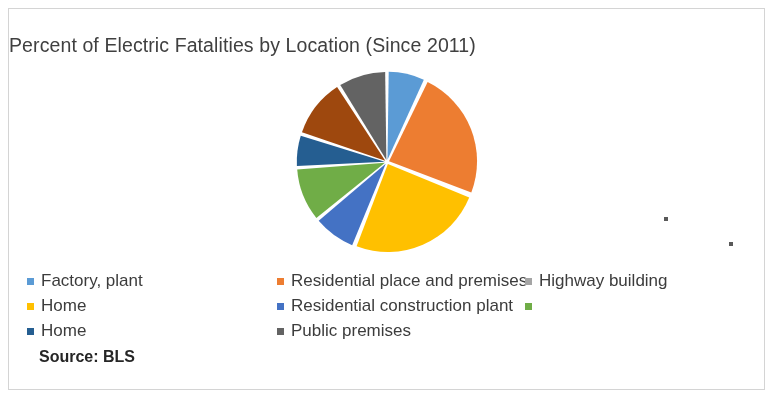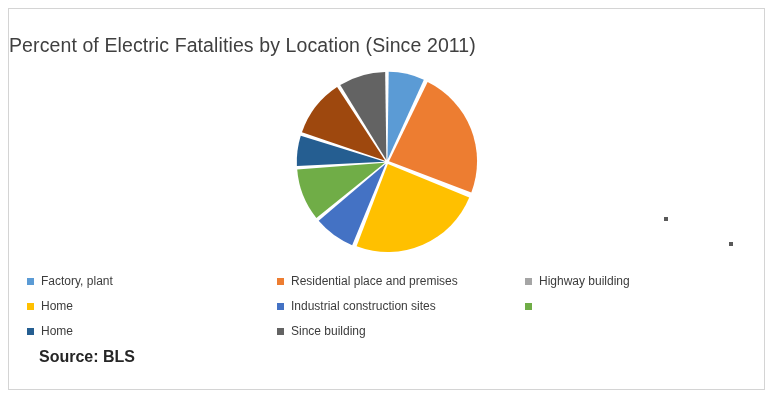--- a/index.html
+++ b/index.html
@@ -54,21 +54,21 @@
     top: 252px;
     width: 740px;
     display: grid;
     grid-template-columns: 250px 248px 242px;
     grid-auto-rows: 25px;
     align-items: center;
   }
   .legend-item {
     display: flex;
     align-items: center;
-    font-size: 12px;
+    font-size: 17px;
     color: #3c3c3c;
     white-space: nowrap;
     margin-top: 15px;
   }
   .legend-swatch {
     width: 7px;
     height: 7px;
     margin-right: 7px;
     flex: 0 0 auto;
   }
@@ -124,32 +124,32 @@
         <div class="legend-item">
           <span class="legend-swatch" style="background: rgb(165, 165, 165);"></span>
           <span>Highway building</span>
         </div>
         <div class="legend-item">
           <span class="legend-swatch" style="background: rgb(255, 192, 0);"></span>
           <span>Home</span>
         </div>
         <div class="legend-item">
           <span class="legend-swatch" style="background: rgb(68, 114, 196);"></span>
-          <span>Industrial construction sites</span>
+          <span>Residential construction plant</span>
         </div>
         <div class="legend-item">
           <span class="legend-swatch" style="background: rgb(112, 173, 71);"></span>
         </div>
         <div class="legend-item">
           <span class="legend-swatch" style="background: rgb(37, 94, 145);"></span>
           <span>Home</span>
         </div>
         <div class="legend-item">
           <span class="legend-swatch" style="background: rgb(99, 99, 99);"></span>
-          <span>Since building</span>
+          <span>Public premises</span>
         </div>
       </div>
 
     <div class="source">Source: BLS</div>
 
     <div class="stray-dot one"></div>
     <div class="stray-dot two"></div>
   </div>
 </div>
 

